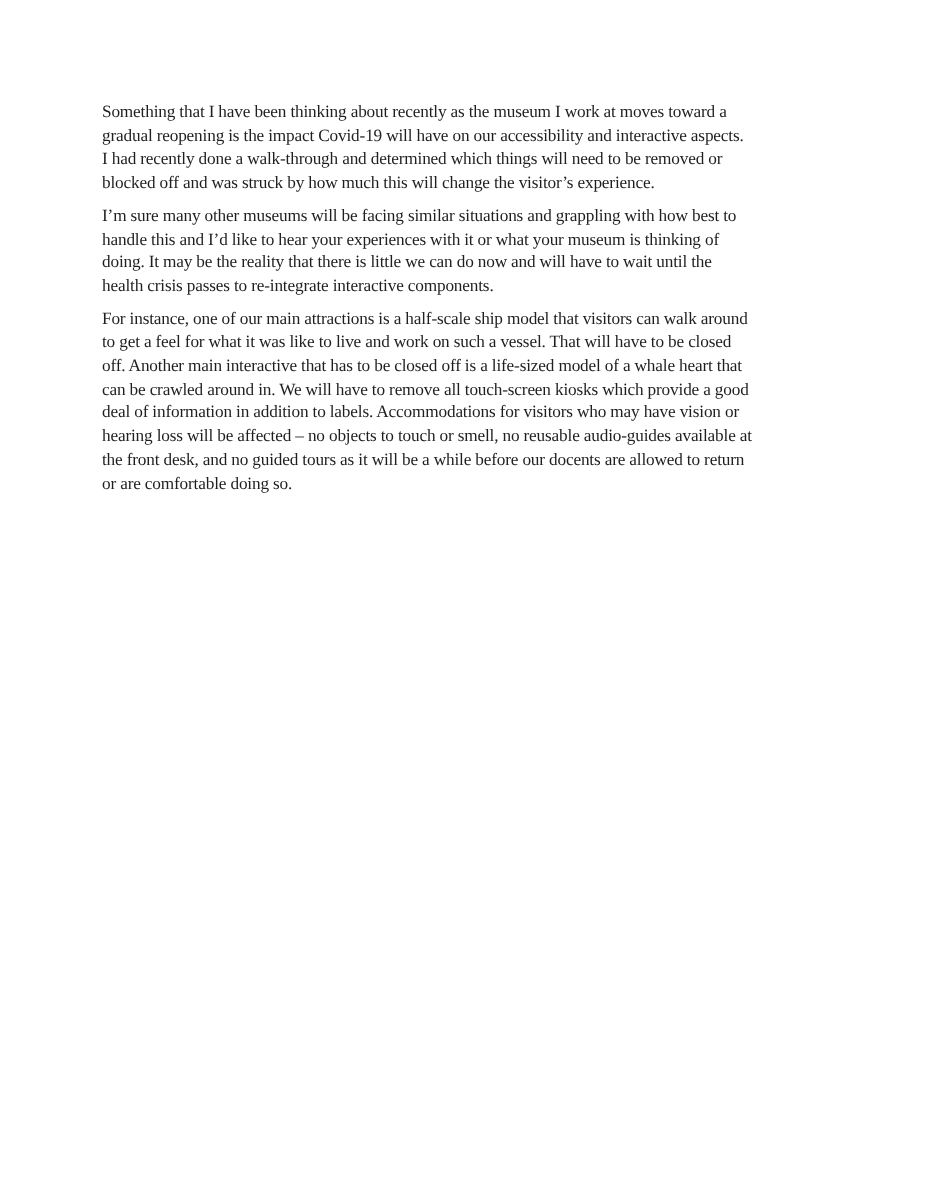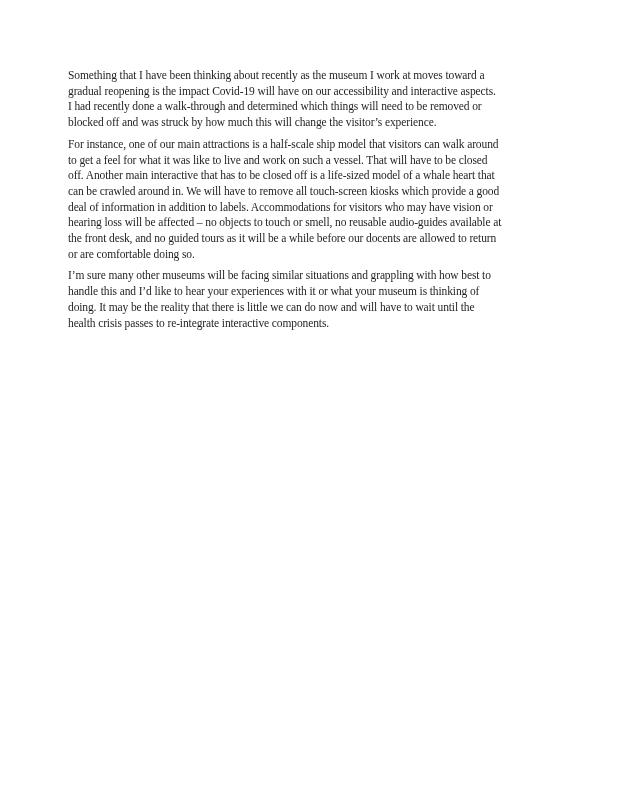--- a/index.html
+++ b/index.html
@@ -32,26 +32,26 @@
 </style>
 </head>
 <body>
 
 <div class="page">
   <div class="doc-content">
     <p class="para">Something that I have been thinking about recently as the museum I work at moves toward a
 gradual reopening is the impact Covid-19 will have on our accessibility and interactive aspects.
 I had recently done a walk-through and determined which things will need to be removed or
 blocked off and was struck by how much this will change the visitor’s experience.</p>
+    <p class="para">I’m sure many other museums will be facing similar situations and grappling with how best to
+handle this and I’d like to hear your experiences with it or what your museum is thinking of
+doing. It may be the reality that there is little we can do now and will have to wait until the
+health crisis passes to re-integrate interactive components.</p>
     <p class="para">For instance, one of our main attractions is a half-scale ship model that visitors can walk around
 to get a feel for what it was like to live and work on such a vessel. That will have to be closed
 off. Another main interactive that has to be closed off is a life-sized model of a whale heart that
 can be crawled around in. We will have to remove all touch-screen kiosks which provide a good
 deal of information in addition to labels. Accommodations for visitors who may have vision or
 hearing loss will be affected – no objects to touch or smell, no reusable audio-guides available at
 the front desk, and no guided tours as it will be a while before our docents are allowed to return
 or are comfortable doing so.</p>
-    <p class="para">I’m sure many other museums will be facing similar situations and grappling with how best to
-handle this and I’d like to hear your experiences with it or what your museum is thinking of
-doing. It may be the reality that there is little we can do now and will have to wait until the
-health crisis passes to re-integrate interactive components.</p>
   </div>
 </div>
 
 </body></html>

